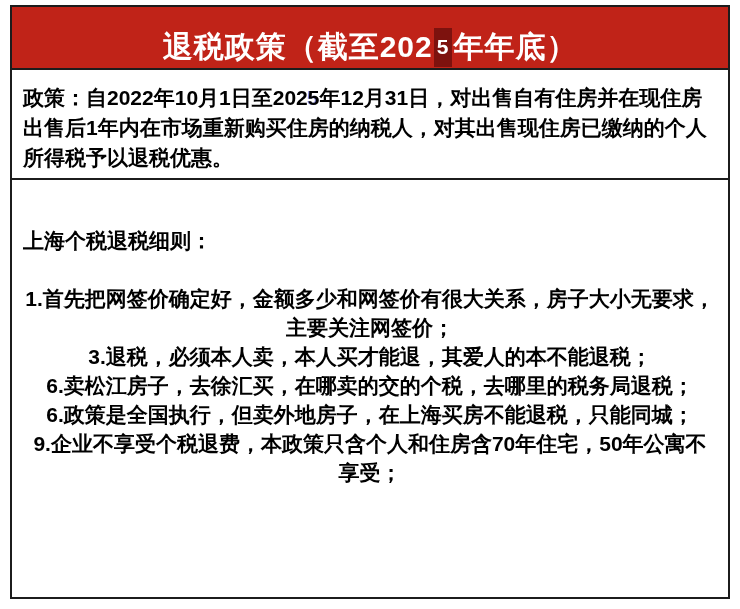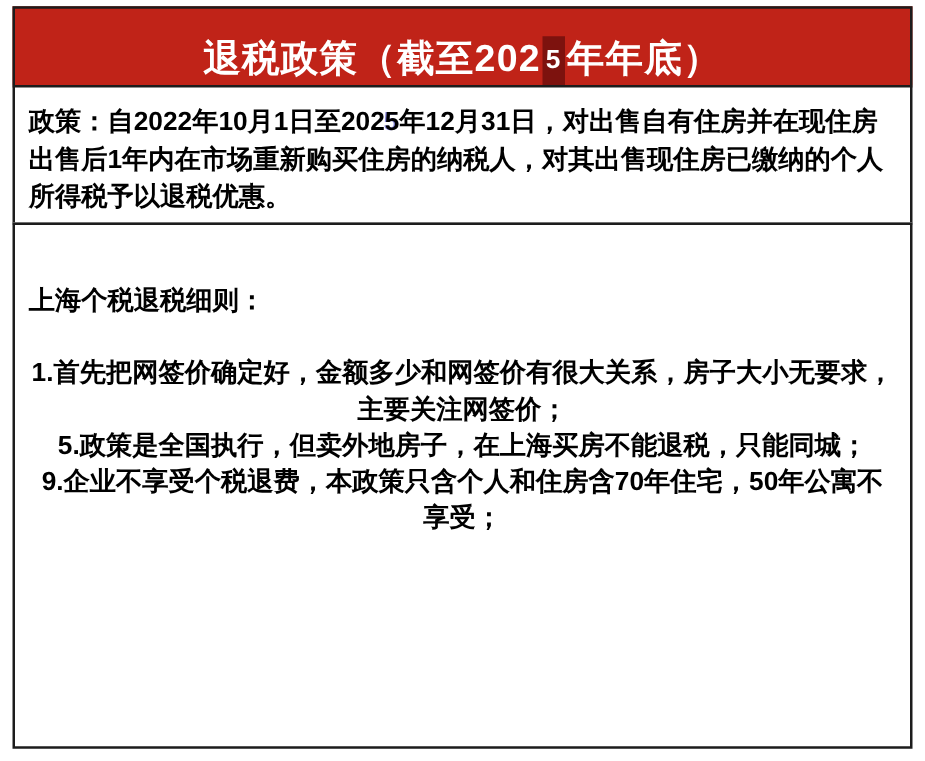--- a/index.html
+++ b/index.html
@@ -83,19 +83,21 @@
   <div class="policy-box">
     <p>
       <span>政策：自2022年10月1日至202</span><span class="edited-digit">5</span><span>年12月31日，对出售自有住房并在现住房出售后1年内在市场重新购买住房的纳税人，对其出售现住房已缴纳的个人所得税予以退税优惠。</span>
     </p>
   </div>
 
   <div class="rules-box">
     <p class="rules-heading">上海个税退税细则：</p>
     <div class="rules-list">
       <p>1.首先把网签价确定好，金额多少和网签价有很大关系，房子大小无要求，主要关注网签价；</p>
-      <p>5.政策是全国执行，但卖外地房子，在上海买房不能退税，只能同城；</p>
+      <p>3.退税，必须本人卖，本人买才能退，其爱人的本不能退税；</p>
+      <p>6.卖松江房子，去徐汇买，在哪卖的交的个税，去哪里的税务局退税；</p>
+      <p>6.政策是全国执行，但卖外地房子，在上海买房不能退税，只能同城；</p>
       <p>9.企业不享受个税退费，本政策只含个人和住房含70年住宅，50年公寓不享受；</p>
 
     </div>
   </div>
 
 </div>
 
 </body></html>

